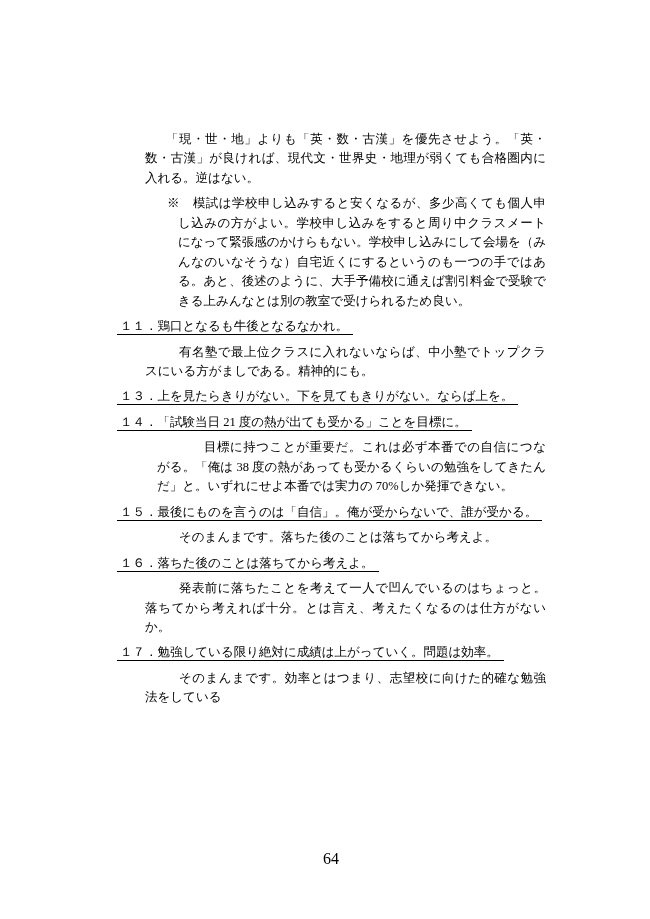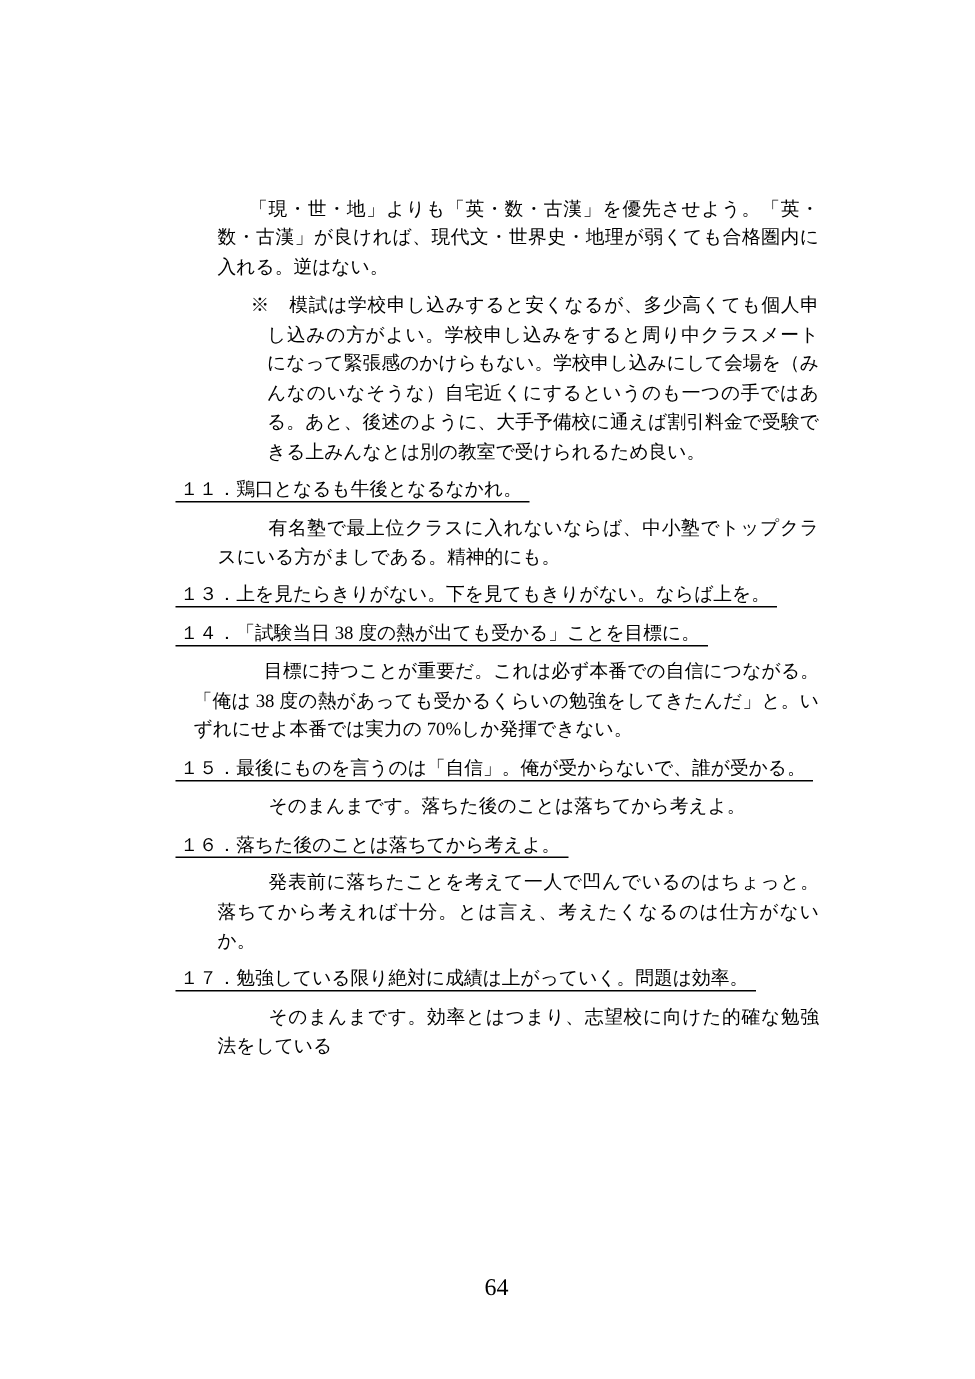--- a/index.html
+++ b/index.html
@@ -24,21 +24,21 @@
   .blk { text-align: justify; }
   .heading { margin-left: 0; text-align: left; }
   .heading .u {
     border-bottom: 1px solid #000;
     padding-right: 5px;
     padding-bottom: 1px;
     text-align: right;
   }
   .indent-1 { margin-left: 28px; text-indent: 21px; }
   .indent-2 { margin-left: 28px; text-indent: 34px; }
-  .indent-3 { margin-left: 12px; text-indent: 47px; }
+  .indent-3 { margin-left: 40px; text-indent: 47px; }
   .indent-4 { margin-left: 28px; text-indent: 66px; }
   .note     { margin-left: 61px; text-indent: -11px; }
   .page-number {
     position: absolute;
     top: 841px;
     left: 0;
     width: 100%;
     text-align: center;
     font-size: 16px;
   }
@@ -46,21 +46,21 @@
 </head>
 <body>
 
 <div class="page">
   <div class="content" id="content">
       <div class="blk indent-1">「現・世・地」よりも「英・数・古漢」を優先させよう。「英・数・古漢」が良ければ、現代文・世界史・地理が弱くても合格圏内に入れる。逆はない。</div>
       <div class="blk note">※　模試は学校申し込みすると安くなるが、多少高くても個人申し込みの方がよい。学校申し込みをすると周り中クラスメートになって緊張感のかけらもない。学校申し込みにして会場を（みんなのいなそうな）自宅近くにするというのも一つの手ではある。あと、後述のように、大手予備校に通えば割引料金で受験できる上みんなとは別の教室で受けられるため良い。</div>
       <div class="blk heading"><span class="u">１１．鶏口となるも牛後となるなかれ。</span></div>
       <div class="blk indent-2">有名塾で最上位クラスに入れないならば、中小塾でトップクラスにいる方がましである。精神的にも。</div>
       <div class="blk heading"><span class="u">１３．上を見たらきりがない。下を見てもきりがない。ならば上を。</span></div>
-      <div class="blk heading"><span class="u">１４．「試験当日 38 度の熱が出ても受かる」ことを目標に。</span></div>
+      <div class="blk heading"><span class="u">１４．「試験当日 21 度の熱が出ても受かる」ことを目標に。</span></div>
       <div class="blk indent-3">目標に持つことが重要だ。これは必ず本番での自信につながる。「俺は 38 度の熱があっても受かるくらいの勉強をしてきたんだ」と。いずれにせよ本番では実力の 70%しか発揮できない。</div>
       <div class="blk heading"><span class="u">１５．最後にものを言うのは「自信」。俺が受からないで、誰が受かる。</span></div>
       <div class="blk indent-2">そのまんまです。落ちた後のことは落ちてから考えよ。</div>
       <div class="blk heading"><span class="u">１６．落ちた後のことは落ちてから考えよ。</span></div>
       <div class="blk indent-2">発表前に落ちたことを考えて一人で凹んでいるのはちょっと。落ちてから考えれば十分。とは言え、考えたくなるのは仕方がないか。</div>
       <div class="blk heading"><span class="u">１７．勉強している限り絶対に成績は上がっていく。問題は効率。</span></div>
       <div class="blk indent-2">そのまんまです。効率とはつまり、志望校に向けた的確な勉強法をしている</div>
     </div>
   <div class="page-number">64</div>
 </div>

